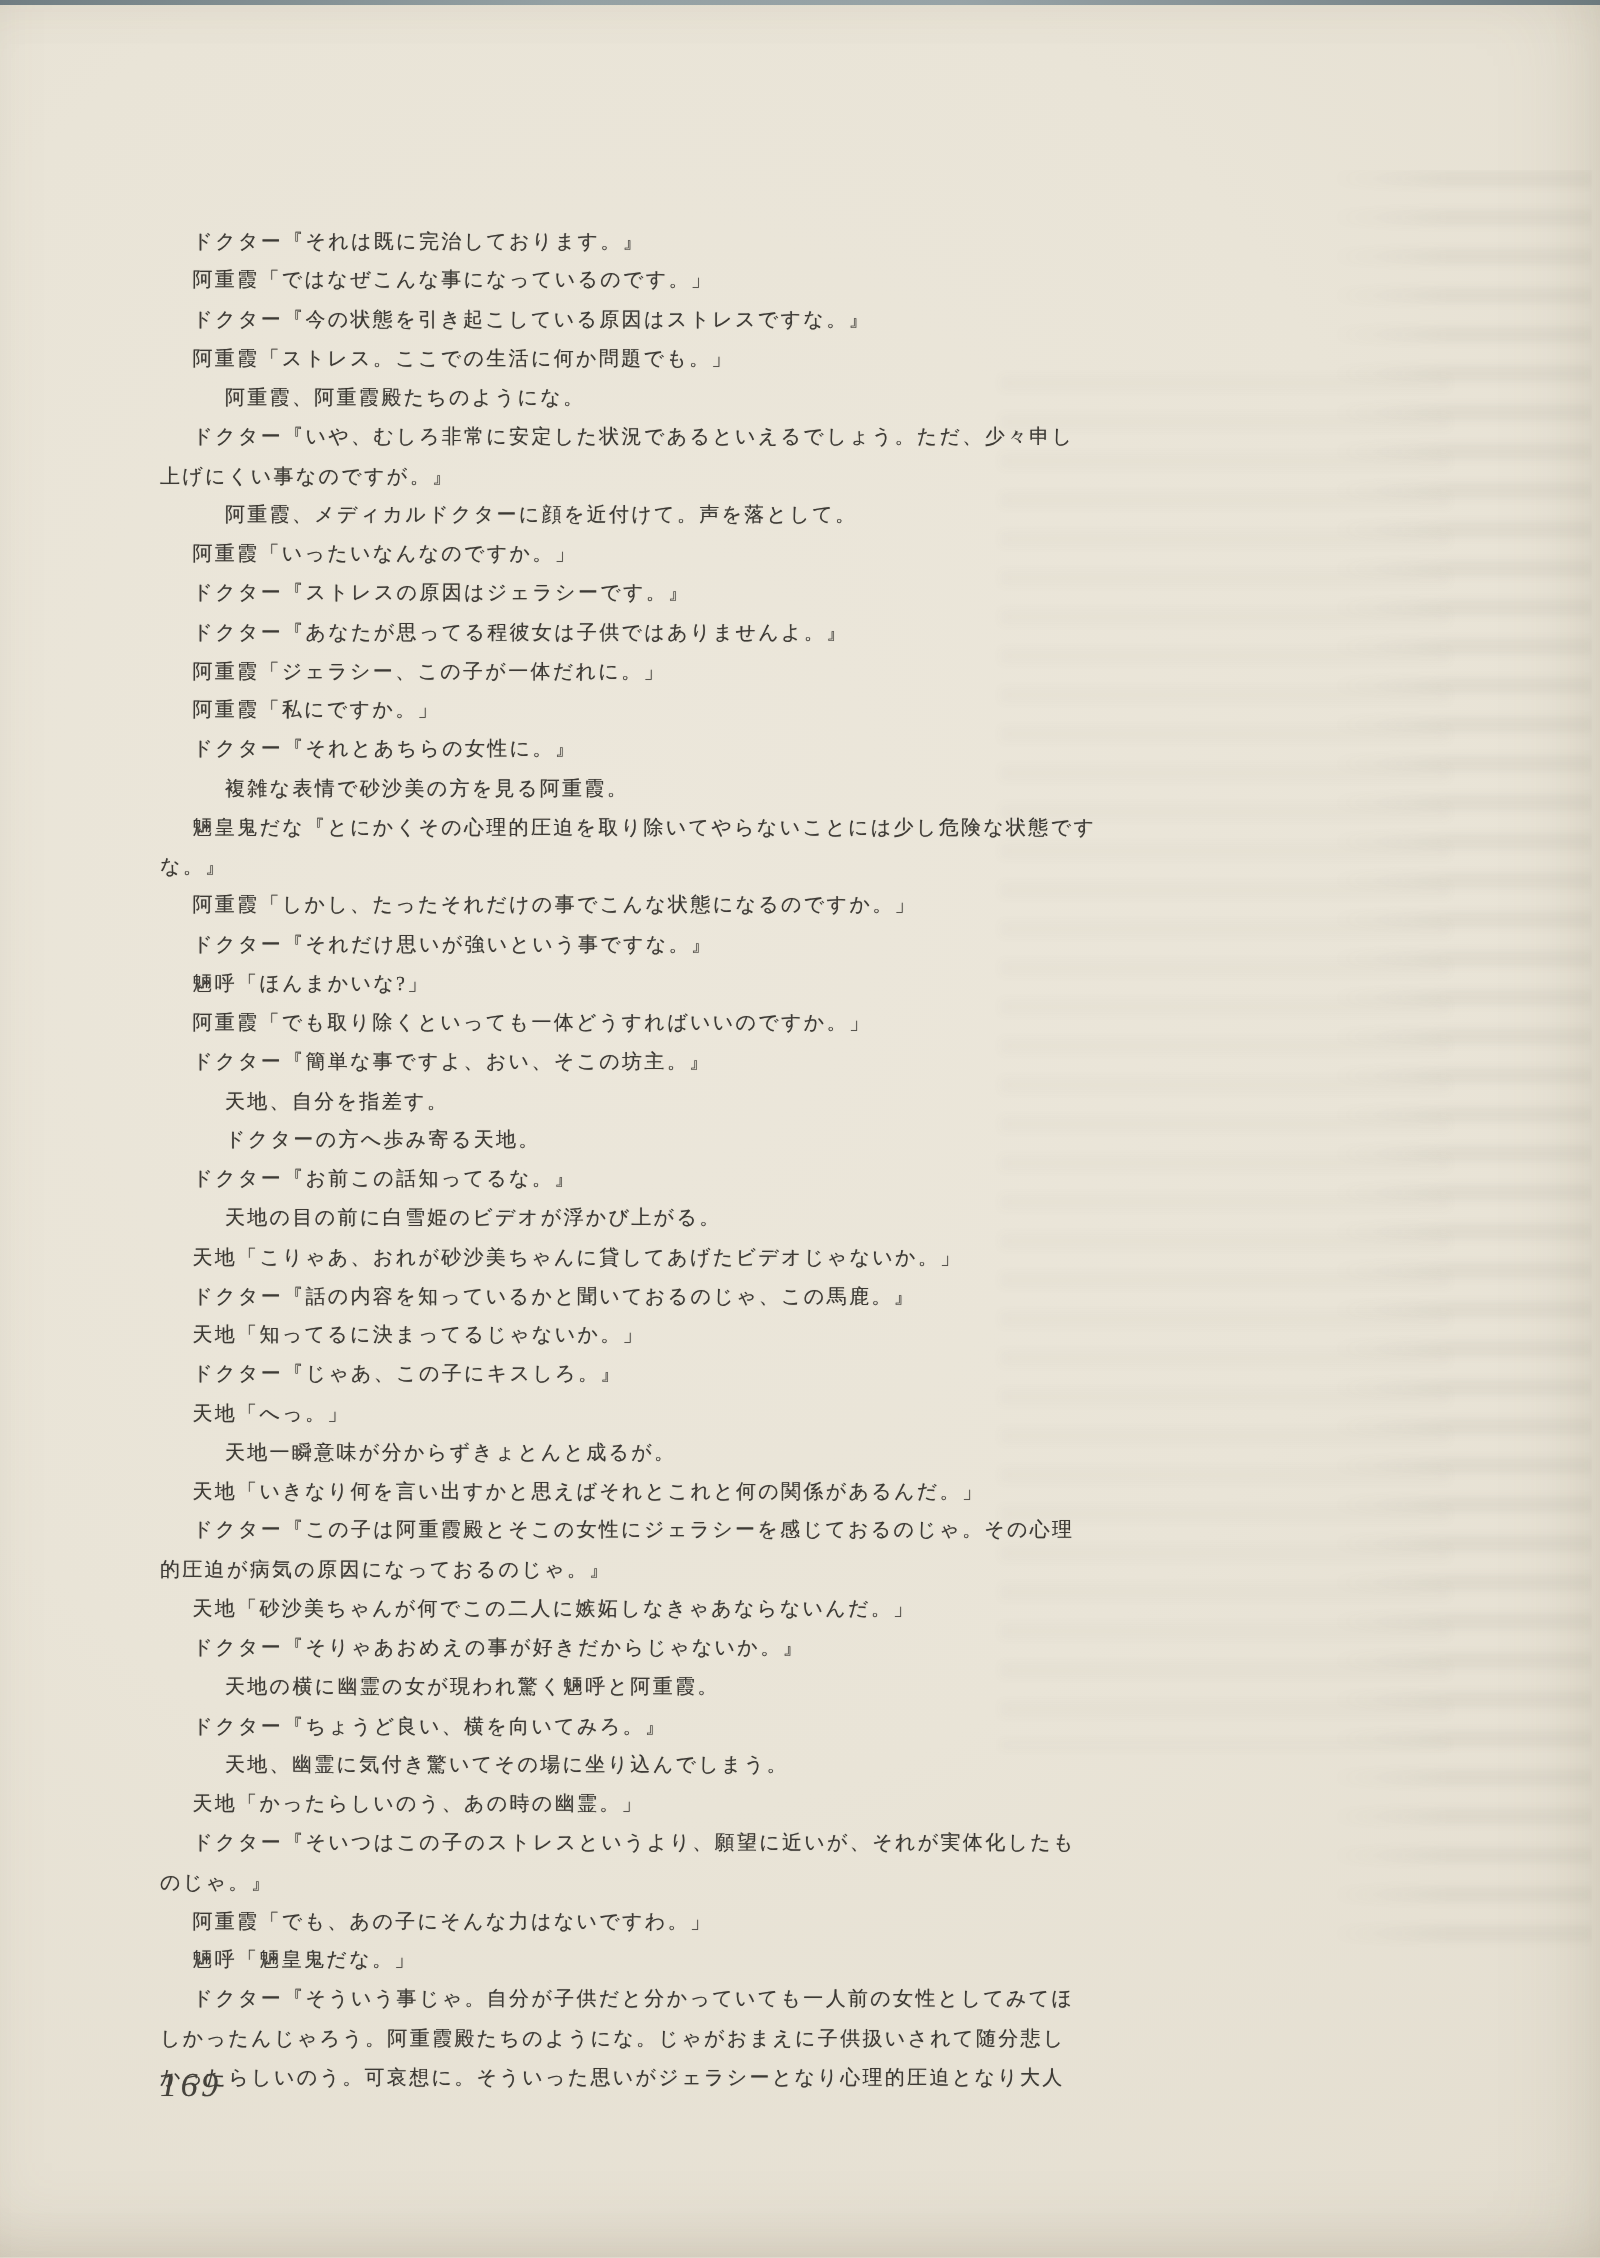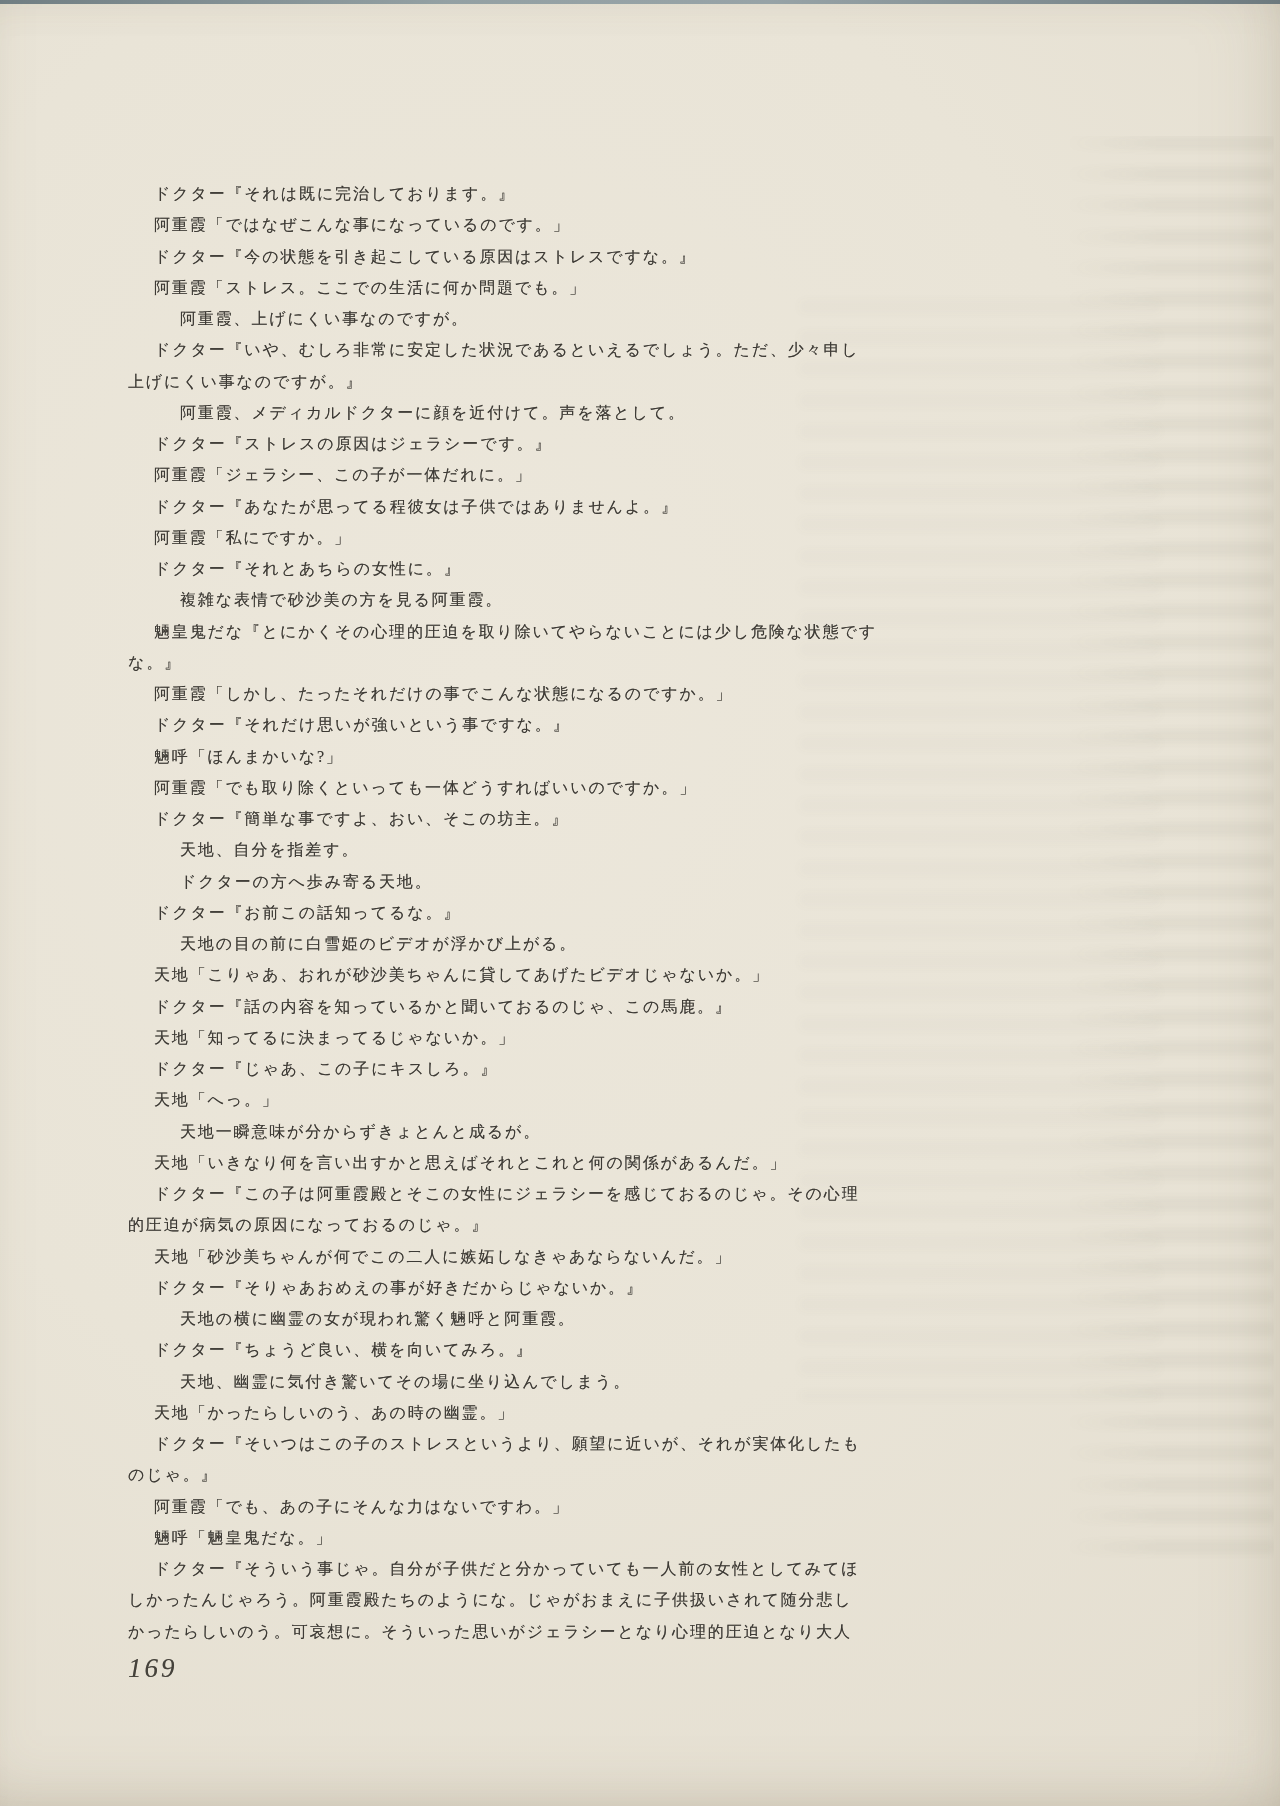--- a/index.html
+++ b/index.html
@@ -97,27 +97,28 @@
 
 <div class="page">
   <div class="top-edge"></div>
   <div class="ghosts"></div>
   <div class="ghosts-2"></div>
   <main class="text-block">
       <div class="line indent-1">ドクター『それは既に完治しております。』</div>
       <div class="line indent-1">阿重霞「ではなぜこんな事になっているのです。」</div>
       <div class="line indent-1">ドクター『今の状態を引き起こしている原因はストレスですな。』</div>
       <div class="line indent-1">阿重霞「ストレス。ここでの生活に何か問題でも。」</div>
-      <div class="line indent-2">阿重霞、上げにくい事なのですが。</div>
+      <div class="line indent-2">阿重霞、阿重霞殿たちのようにな。</div>
       <div class="line indent-1">ドクター『いや、むしろ非常に安定した状況であるといえるでしょう。ただ、少々申し</div>
       <div class="line indent-0">上げにくい事なのですが。』</div>
       <div class="line indent-2">阿重霞、メディカルドクターに顔を近付けて。声を落として。</div>
+      <div class="line indent-1">阿重霞「いったいなんなのですか。」</div>
       <div class="line indent-1">ドクター『ストレスの原因はジェラシーです。』</div>
+      <div class="line indent-1">ドクター『あなたが思ってる程彼女は子供ではありませんよ。』</div>
       <div class="line indent-1">阿重霞「ジェラシー、この子が一体だれに。」</div>
-      <div class="line indent-1">ドクター『あなたが思ってる程彼女は子供ではありませんよ。』</div>
       <div class="line indent-1">阿重霞「私にですか。」</div>
       <div class="line indent-1">ドクター『それとあちらの女性に。』</div>
       <div class="line indent-2">複雑な表情で砂沙美の方を見る阿重霞。</div>
       <div class="line indent-1">魎皇鬼だな『とにかくその心理的圧迫を取り除いてやらないことには少し危険な状態です</div>
       <div class="line indent-0">な。』</div>
       <div class="line indent-1">阿重霞「しかし、たったそれだけの事でこんな状態になるのですか。」</div>
       <div class="line indent-1">ドクター『それだけ思いが強いという事ですな。』</div>
       <div class="line indent-1">魎呼「ほんまかいな?」</div>
       <div class="line indent-1">阿重霞「でも取り除くといっても一体どうすればいいのですか。」</div>
       <div class="line indent-1">ドクター『簡単な事ですよ、おい、そこの坊主。』</div>

